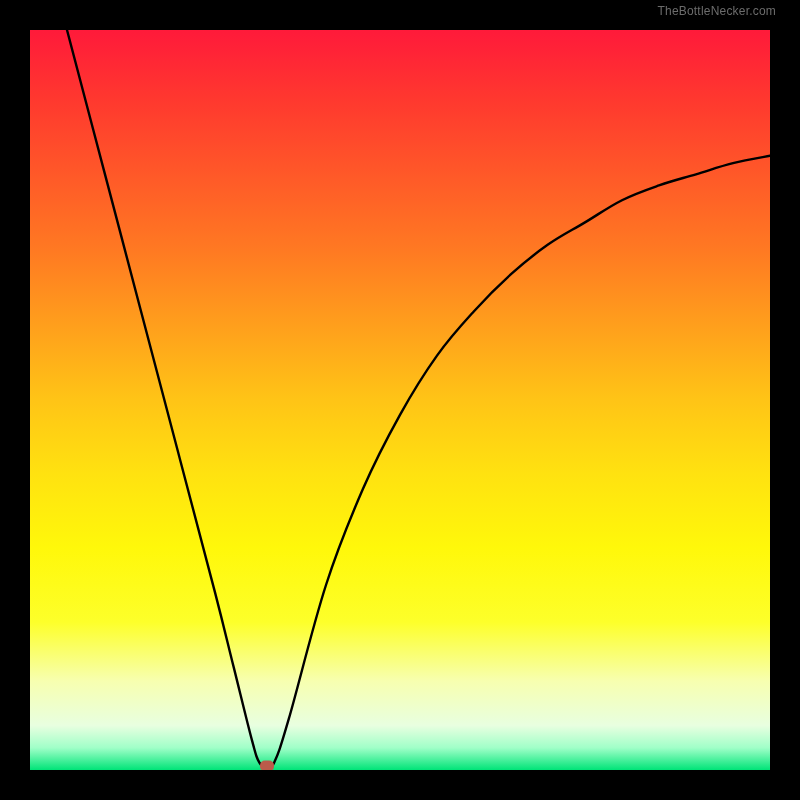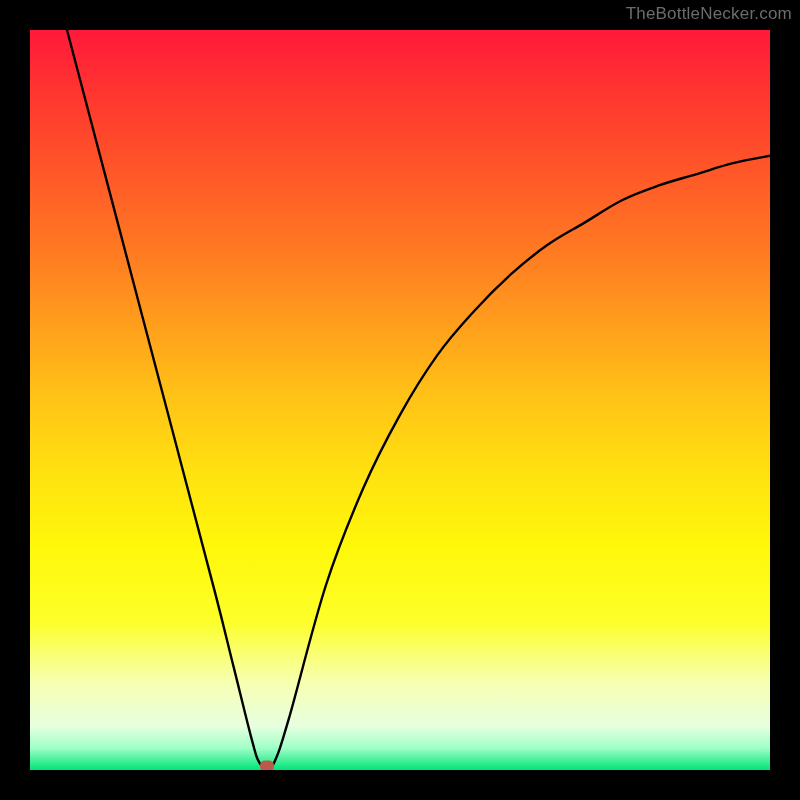--- a/index.html
+++ b/index.html
@@ -45,23 +45,23 @@
   }
   svg.curve {
     position: absolute;
     inset: 0;
     width: 100%;
     height: 100%;
   }
   .watermark {
     position: absolute;
     top: 4px;
-    right: 8px;
+    right: 24px;
     color: #6c6c6c;
-    font-size: 17px;
+    font-size: 12px;
     letter-spacing: 0.2px;
   }
   .marker {
     position: absolute;
     width: 14px;
     height: 11px;
     border-radius: 5px;
     background: #bb5a4a;
     transform: translate(-50%, -50%);
   }

